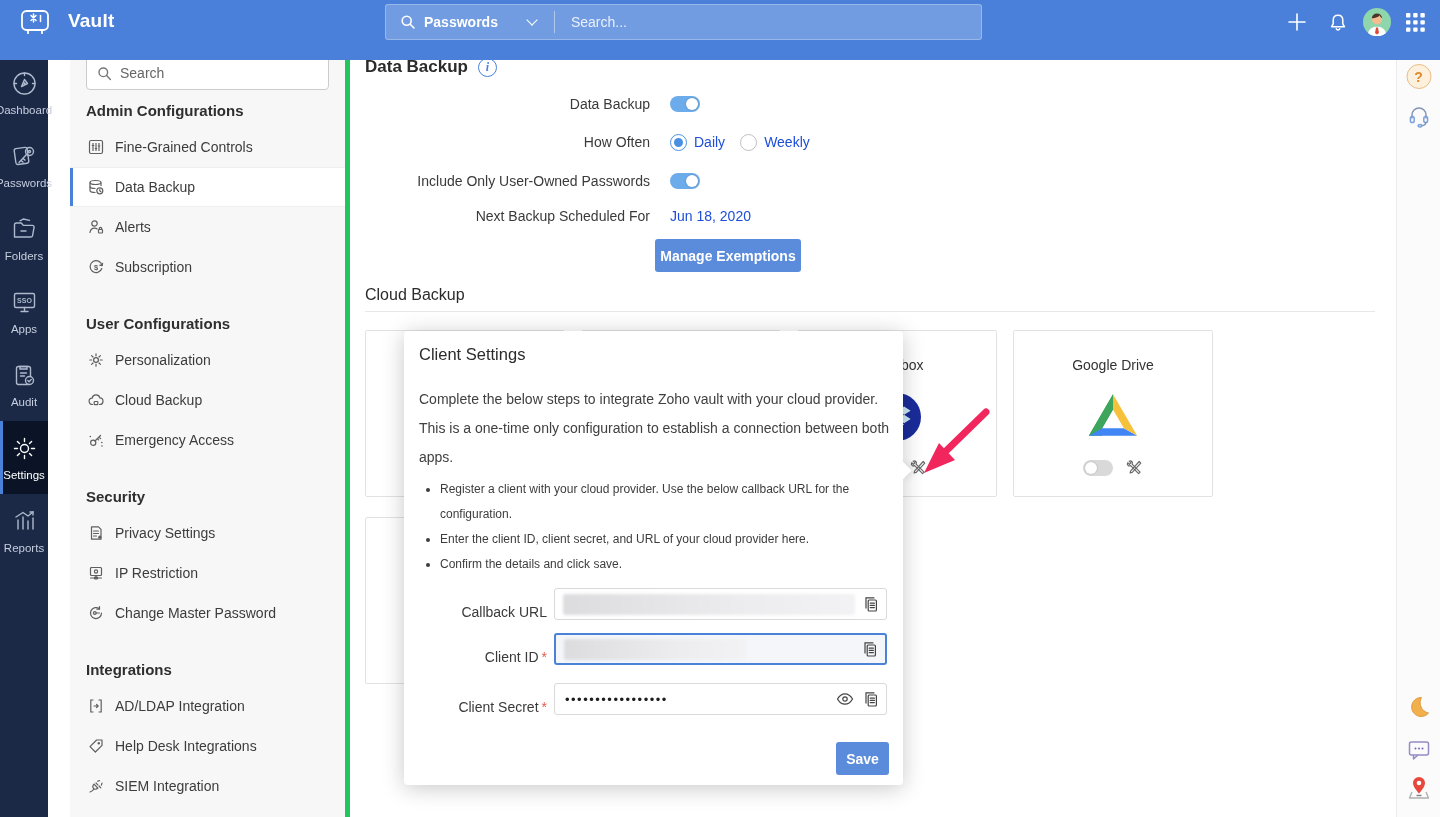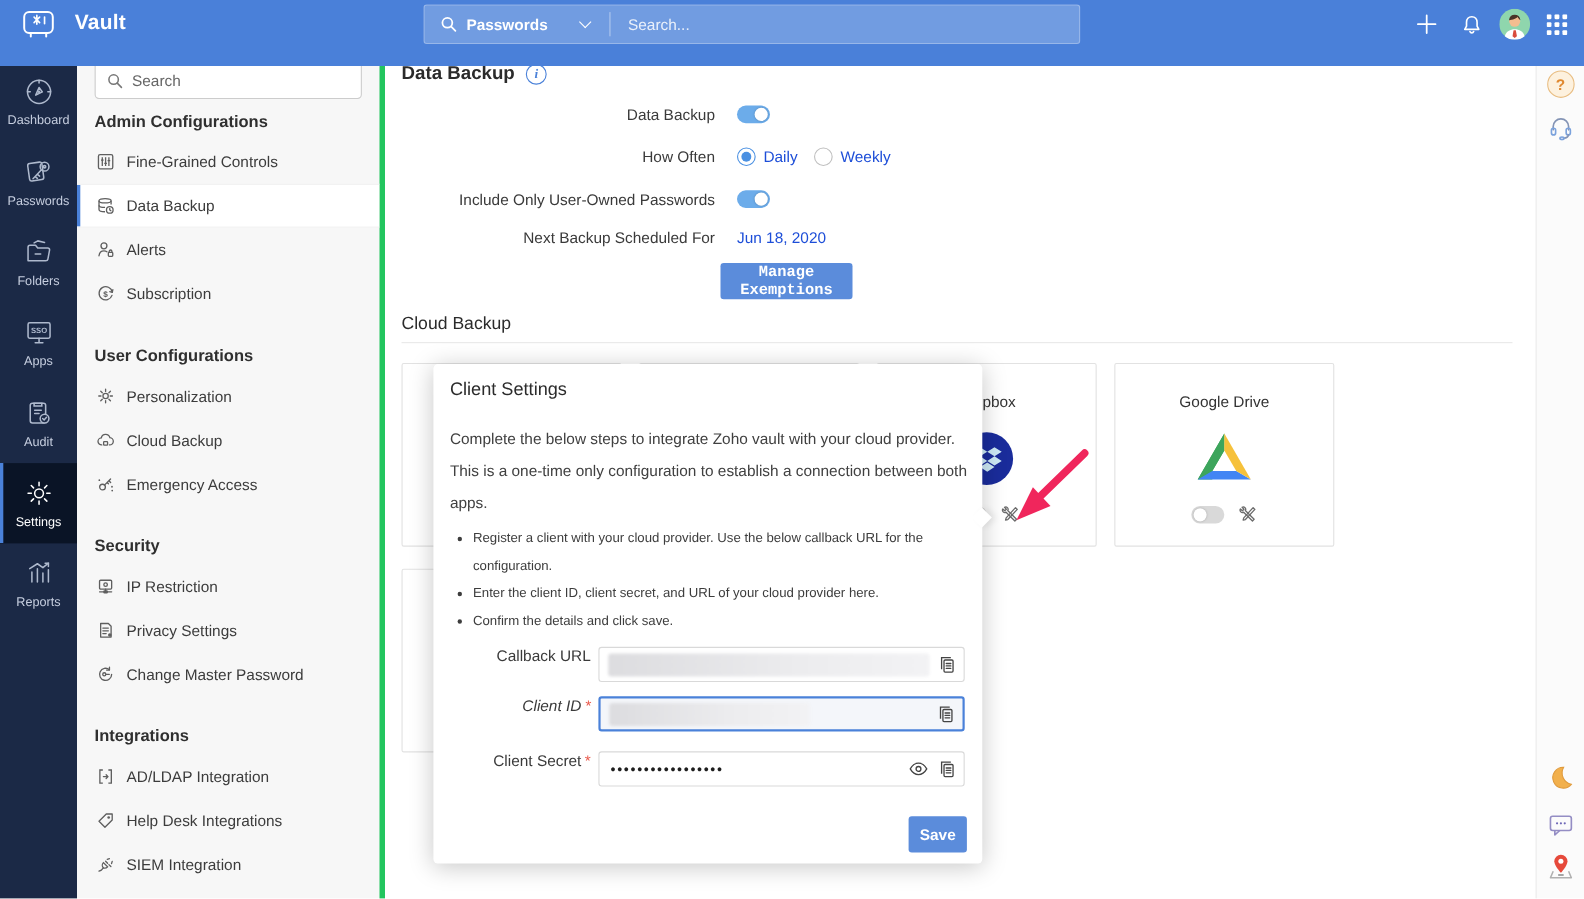--- a/index.html
+++ b/index.html
@@ -13,21 +13,21 @@
   .top-search { position:absolute; left:385px; top:4px; width:597px; height:36px; background:rgba(255,255,255,.22); border:1px solid rgba(255,255,255,.28); border-radius:3px; display:flex; align-items:center; }
   .scope { display:flex; align-items:center; gap:8px; padding:0 14px; cursor:pointer; }
   .scope-label { color:#fff; font-size:14px; font-weight:700; }
   .chev { width:8px; height:8px; border-right:1.6px solid #fff; border-bottom:1.6px solid #fff; transform:rotate(45deg); margin-top:-4px; }
   .search-div { width:1px; height:22px; background:rgba(255,255,255,.45); margin:0 4px; }
   .top-search input { flex:1; background:transparent; border:none; outline:none; color:#fff; font-size:14px; padding:0 12px; font-family:inherit; }
   .top-search input::placeholder { color:rgba(255,255,255,.85); }
   .tb-ico { position:absolute; top:0; height:44px; display:flex; align-items:center; justify-content:center; cursor:pointer; }
 
   
-  .pnav { position:absolute; left:0; top:44px; width:70px; bottom:0; background:#1b2946; z-index:20; padding-top:12px; }
+  .pnav { position:absolute; left:0; top:44px; width:48px; bottom:0; background:#1b2946; z-index:20; padding-top:12px; }
   .p-item { height:73px; display:flex; flex-direction:column; align-items:center; justify-content:center; gap:7px; cursor:pointer; }
   .p-item .lbl { font-size:11.5px; color:#c6cedf; }
   .p-item svg { stroke:#aeb9cd; }
   .p-item.active { background:#0a1426; box-shadow:inset 3px 0 0 #4a81d9; }
   .p-item.active .lbl { color:#fff; }
   .p-item.active svg { stroke:#fff; }
 
   
   .snav { position:absolute; left:70px; top:44px; width:280px; bottom:0; background:#f7f7f7; border-right:5px solid #22c55e; z-index:10; overflow:hidden; }
   .s-search { margin:12px 16px 0; height:34px; background:#fff; border:1px solid #ccc; border-radius:4px; display:flex; align-items:center; padding:0 10px; gap:8px; }
@@ -50,38 +50,38 @@
   .frow .rctrl { margin-left:20px; display:flex; align-items:center; gap:7px; }
   .toggle { width:30px; height:16px; border-radius:9px; background:#6cacea; position:relative; cursor:pointer; }
   .toggle::after { content:""; position:absolute; width:12px; height:12px; border-radius:50%; background:#fff; top:2px; right:2px; box-shadow:0 0 2px rgba(0,0,0,.25); }
   .toggle.off { background:#d9d9d9; }
   .toggle.off::after { left:2px; right:auto; }
   .radio { width:17px; height:17px; border-radius:50%; border:1.5px solid #4a90e2; display:inline-flex; align-items:center; justify-content:center; cursor:pointer; background:#fff; }
   .radio .dot { width:9px; height:9px; border-radius:50%; background:#4a90e2; }
   .radio.unsel { border-color:#bfbfbf; }
   .rtext { font-size:14px; color:#1d4ed8; }
   .btn { background:#5b8cdb; color:#fff; font-size:14px; font-weight:600; border:none; border-radius:3px; cursor:pointer; font-family:inherit; }
-  .manage-btn { position:absolute; left:305px; top:195px; width:120px; height:33px;font-family:Liberation Mono, monospace; }
+  .manage-btn { position:absolute; left:305px; top:195px; width:146px; height:33px; }
   .cloud-title { position:absolute; left:15px; top:242px; font-size:16px; font-weight:500; color:#2b2b2b; }
   .cloud-hr { position:absolute; left:15px; right:21px; top:267px; border-top:1px solid #e8e8e8; }
   .card { position:absolute; width:200px; height:167px; border:1px solid #e2e2e2; border-radius:2px; background:#fff; }
   .card .c-title { position:absolute; top:26px; width:100%; text-align:center; font-size:14px; color:#333; }
   .card .c-logo { position:absolute; top:62px; left:0; width:100%; display:flex; justify-content:center; }
   .card .c-actions { position:absolute; top:128px; left:0; width:100%; display:flex; justify-content:center; align-items:center; gap:13px; }
   .tools-ico { cursor:pointer; }
   .dropbox-circle { width:48px; height:48px; border-radius:50%; background:#1a2c9b; display:flex; align-items:center; justify-content:center; }
 
   
-  .modal { position:absolute; left:394px; top:331px; width:499px; height:454px; background:#fff; border-radius:4px; box-shadow:0 3px 22px rgba(0,0,0,.22); z-index:40; }
+  .modal { position:absolute; left:404px; top:331px; width:499px; height:454px; background:#fff; border-radius:4px; box-shadow:0 3px 22px rgba(0,0,0,.22); z-index:40; }
   .modal-tail { position:absolute; right:-6px; top:133px; width:13px; height:13px; background:#fff; transform:rotate(45deg); box-shadow:3px -3px 6px rgba(0,0,0,.08); }
   .m-title { position:absolute; left:15px; top:14px; font-size:16.5px; font-weight:500; color:#2b2b2b; }
   .m-desc { position:absolute; left:15px; top:54px; width:474px; font-size:14px; color:#404040; line-height:29px; }
   .m-steps { position:absolute; left:36px; top:146px; width:450px; }
   .m-steps li { font-size:12px; color:#3d3d3d; line-height:25px; margin-bottom:0; }
-  .m-field-row { position:absolute; left:0; display:flex; align-items:flex-start; }
+  .m-field-row { position:absolute; left:0; display:flex; align-items:flex-end; }
   .m-label { width:143px; text-align:right; font-size:14px; color:#3a3a3a; }
   .req { color:#e9594c; margin-left:3px; }
   .m-field { position:relative; margin-left:7px; width:333px; height:32px; border:1px solid #d9d9d9; border-radius:3px; background:#fff; display:flex; align-items:center; }
   .m-field.focus { border:2px solid #4a81d9; background:#f4f6fa; }
   .blurbar { height:21px; border-radius:3px; background:linear-gradient(90deg,#dcdcdf,#ececee 60%,#f2f2f4); filter:blur(1.5px); margin-left:8px; }
   .f-icons { position:absolute; right:7px; top:0; height:100%; display:flex; align-items:center; gap:9px; }
   .secret-input { border:none; outline:none; background:transparent; font-size:13px; letter-spacing:1.5px; color:#1e1e1e; padding-left:10px; width:230px; font-family:inherit; }
   .save-btn { position:absolute; left:432px; top:411px; width:53px; height:33px; }
 
   
@@ -289,34 +289,34 @@
             <path d="M13.8 10.5h.01 M2.3 4.5h.01 M14 14h.01" stroke-linecap="round" stroke-width="1.6"></path>
           </svg>
         <span>Emergency Access</span>
       </div>
     </div>
 
     <div class="s-section">
       <div class="s-heading">Security</div>
       <div class="s-item">
         <svg width="16" height="16" viewBox="0 0 16 16" fill="none" stroke-width="1.2">
+            <path d="M3.5 1.8h7l2.5 2.5v9.9h-9.5z" stroke-linejoin="round"></path>
+            <path d="M5.5 6h5 M5.5 8.5h5 M5.5 11h3" stroke-linecap="round"></path>
+            <circle cx="11.8" cy="12.2" r="1.6" fill="#5f5f5f" stroke="none"></circle>
+          </svg>
+        <span>Privacy Settings</span>
+      </div>
+      <div class="s-item">
+        <svg width="16" height="16" viewBox="0 0 16 16" fill="none" stroke-width="1.2">
             <rect x="2.5" y="2.5" width="11" height="8" rx="1"></rect>
             <circle cx="8" cy="6.5" r="1.6"></circle>
             <path d="M2.5 13h11 M8 10.5V13" stroke-linecap="round"></path>
             <rect x="6.5" y="12.2" width="3" height="1.8" rx=".4" fill="#5f5f5f"></rect>
           </svg>
         <span>IP Restriction</span>
-      </div>
-      <div class="s-item">
-        <svg width="16" height="16" viewBox="0 0 16 16" fill="none" stroke-width="1.2">
-            <path d="M3.5 1.8h7l2.5 2.5v9.9h-9.5z" stroke-linejoin="round"></path>
-            <path d="M5.5 6h5 M5.5 8.5h5 M5.5 11h3" stroke-linecap="round"></path>
-            <circle cx="11.8" cy="12.2" r="1.6" fill="#5f5f5f" stroke="none"></circle>
-          </svg>
-        <span>Privacy Settings</span>
       </div>
       <div class="s-item">
         <svg width="16" height="16" viewBox="0 0 16 16" fill="none" stroke-width="1.2">
             <path d="M13.5 8a5.5 5.5 0 1 1-2-4.2" stroke-linecap="round"></path>
             <path d="M11.5 1.6v2.6h-2.6" stroke-linecap="round" stroke-linejoin="round"></path>
             <circle cx="6.8" cy="8" r="1.4"></circle>
             <path d="M8.2 8h3.2" stroke-linecap="round"></path>
           </svg>
         <span>Change Master Password</span>
       </div>
@@ -451,21 +451,21 @@
         <span class="f-icons">
           <svg width="16" height="17" viewBox="0 0 16 17" fill="none" stroke="#444" stroke-width="1.2">
             <path d="M3 12.5V1.8h8.4"></path>
               <rect x="5.2" y="4" width="8.2" height="11" rx="1"></rect>
             <path d="M7.2 7.2h4.2 M7.2 9.4h4.2 M7.2 11.6h4.2" stroke-linecap="round"></path>
           </svg>
         </span>
       </div>
     </div>
 
-    <div class="m-field-row" style="top:302px;font-style:italic;">
+    <div class="m-field-row" style="top:302px;">
       <span class="m-label"><span>Client ID</span><span class="req">*</span></span>
       <div class="m-field focus">
         <span class="blurbar" style="width:182px;"></span>
         <span class="f-icons">
           <svg width="16" height="17" viewBox="0 0 16 17" fill="none" stroke="#444" stroke-width="1.2">
             <path d="M3 12.5V1.8h8.4"></path>
               <rect x="5.2" y="4" width="8.2" height="11" rx="1"></rect>
             <path d="M7.2 7.2h4.2 M7.2 9.4h4.2 M7.2 11.6h4.2" stroke-linecap="round"></path>
           </svg>
         </span>

